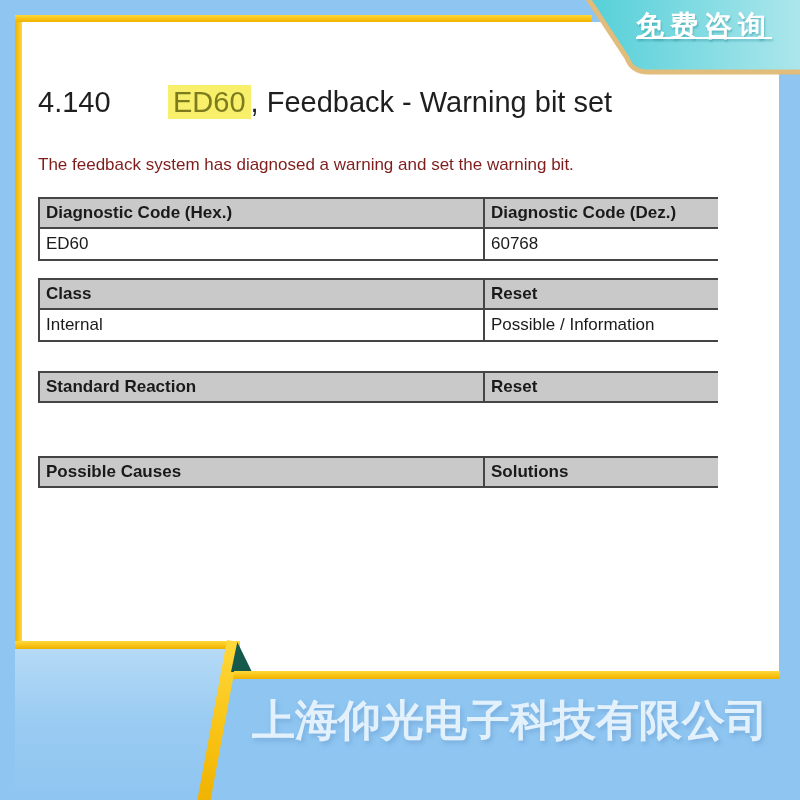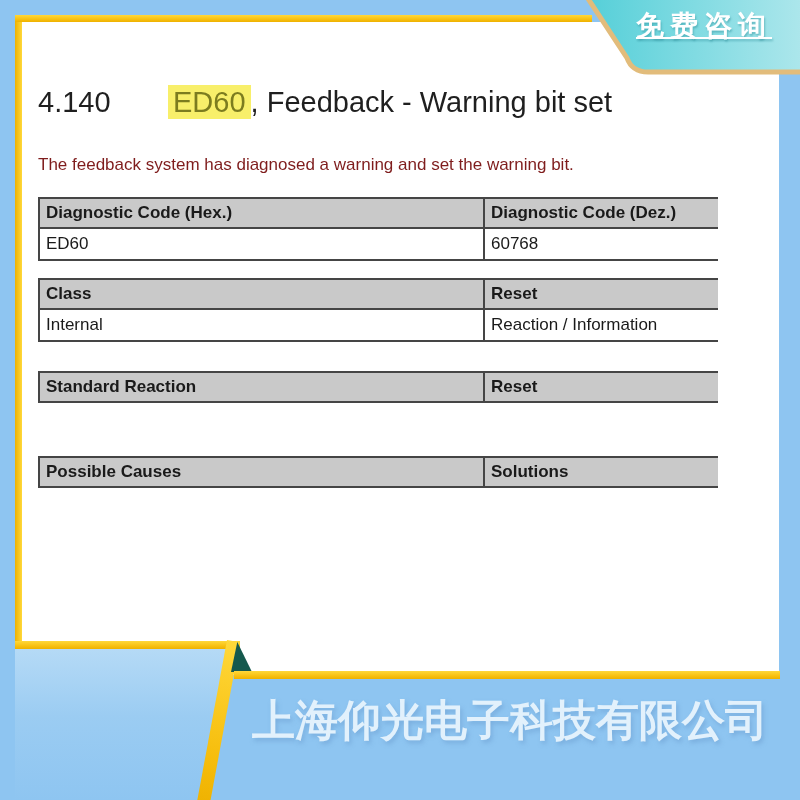--- a/index.html
+++ b/index.html
@@ -116,21 +116,21 @@
   </table>
 
 <table class="abs dtable t2">
   <tbody>
       <tr class="hdr">
     <td class="c1">Class</td>
     <td>Reset</td>
   </tr>
   <tr class="val">
     <td class="c1">Internal</td>
-    <td>Reaction / Information</td>
+    <td>Possible / Information</td>
   </tr>
 </tbody>
   </table>
 
 <table class="abs dtable t3">
   <tbody>
       <tr class="hdr">
     <td class="c1">Standard Reaction</td>
     <td>Reset</td>
   </tr>

